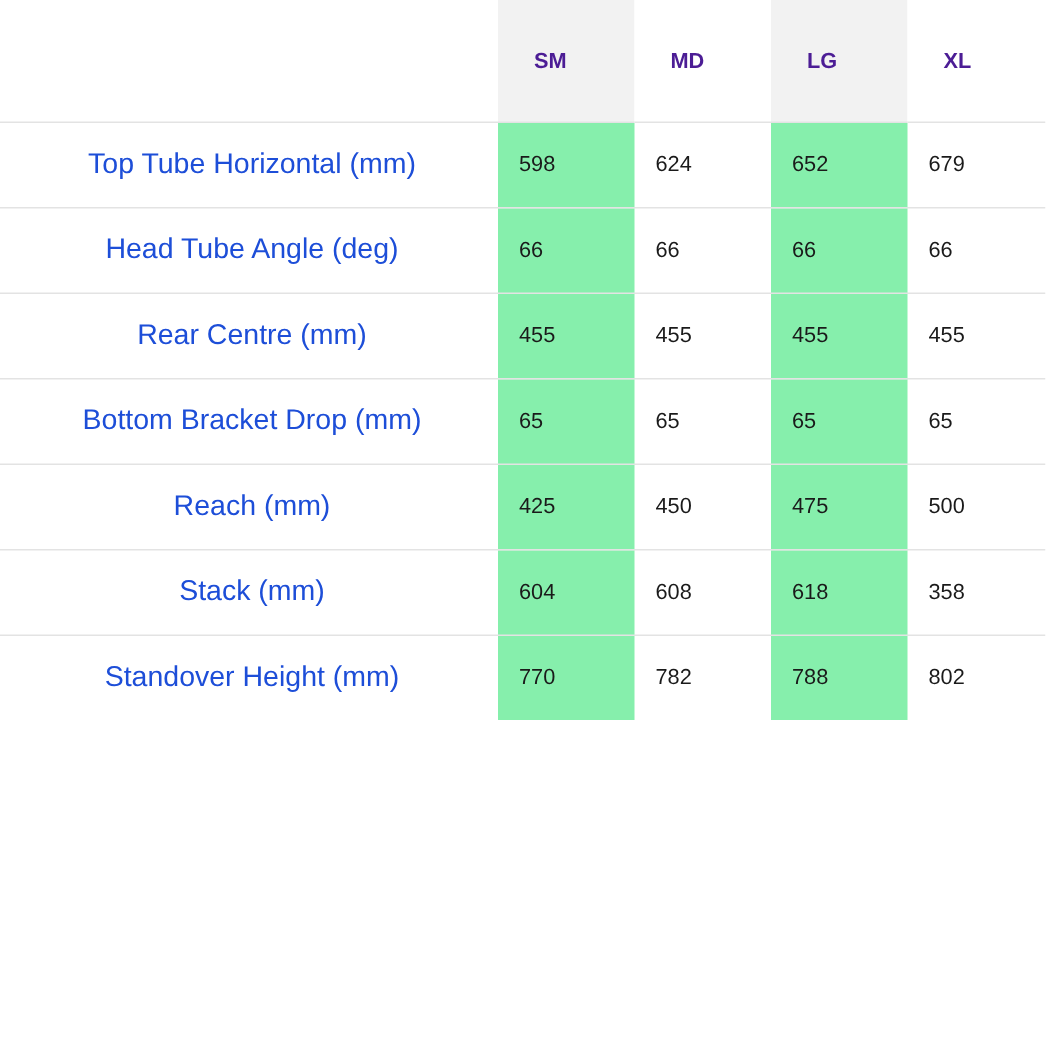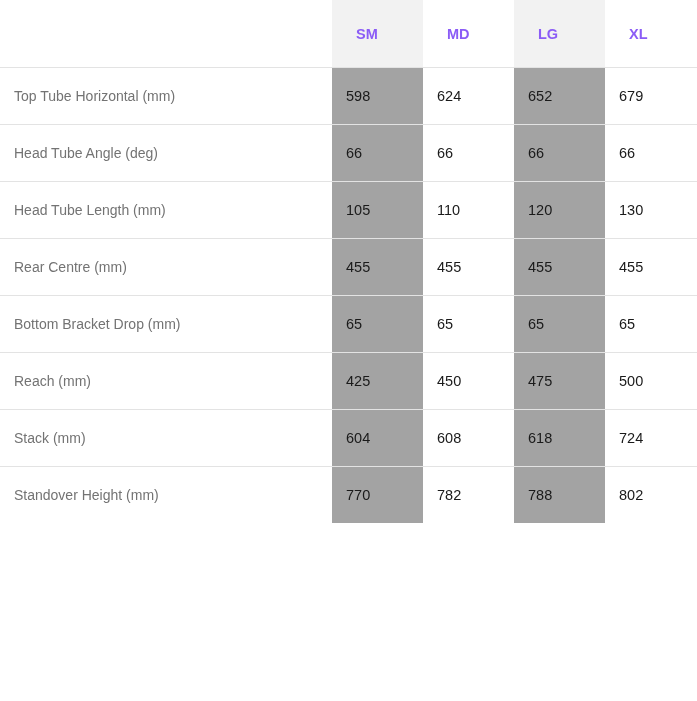--- a/index.html
+++ b/index.html
@@ -17,60 +17,60 @@
   .geo-table {
     border-collapse: collapse;
     width: 697px;
     table-layout: fixed;
   }
   .geo-table col.c-label { width: 332px; }
   .geo-table col.c-size  { width: 91px; }
   .geo-table col.c-last  { width: 92px; }
 
   .geo-table thead th {
-    height: 67px;
+    height: 81px;
     padding: 0 0 0 28px;
     font-size: 14.5px;
     font-weight: bold;
     text-align: left;
-    color: #8b5cf6;
+    color: #4c1d95;
     vertical-align: middle;
     border-bottom: 1px solid #e3e3e3;
     background: #ffffff;
   }
   .geo-table thead th.label-head {
     background: #ffffff;
     border-bottom: 1px solid #e3e3e3;
   }
   .geo-table thead th.shaded {
     background: #f2f2f2;
   }
   .geo-table tbody th {
     height: 56px;
     padding: 0 10px 0 14px;
-    font-size: 14px;
+    font-size: 19px;
     font-weight: normal;
-    text-align: left;
-    color: #737373;
+    text-align: center;
+    color: #1d4ed8;
     vertical-align: middle;
     border-bottom: 1px solid #e3e3e3;
     background: #ffffff;
   }
   .geo-table tbody td {
     height: 56px;
     padding: 0 10px 0 14px;
     font-size: 14.5px;
     font-weight: normal;
     text-align: left;
     color: #1a1a1a;
     vertical-align: middle;
     border-bottom: 1px solid #e3e3e3;
   }
   .geo-table tbody td.shaded {
-    background: #a3a3a3;
+    background: #86efac;
   }
   .geo-table tbody tr:last-child th,
   .geo-table tbody tr:last-child td {
     border-bottom: none;
   }
   .geo-table thead th.shaded:first-of-type { }
   
   .geo-table th.shaded, .geo-table td.shaded {
     padding-left: 14px;
   }
@@ -110,27 +110,20 @@
       <td>679</td>
     </tr>
     <tr>
       <th>Head Tube Angle (deg)</th>
       <td class="shaded">66</td>
       <td>66</td>
       <td class="shaded">66</td>
       <td>66</td>
     </tr>
     <tr>
-      <th>Head Tube Length (mm)</th>
-      <td class="shaded">105</td>
-      <td>110</td>
-      <td class="shaded">120</td>
-      <td>130</td>
-    </tr>
-    <tr>
       <th>Rear Centre (mm)</th>
       <td class="shaded">455</td>
       <td>455</td>
       <td class="shaded">455</td>
       <td>455</td>
     </tr>
     <tr>
       <th>Bottom Bracket Drop (mm)</th>
       <td class="shaded">65</td>
       <td>65</td>
@@ -142,21 +135,21 @@
       <td class="shaded">425</td>
       <td>450</td>
       <td class="shaded">475</td>
       <td>500</td>
     </tr>
     <tr>
       <th>Stack (mm)</th>
       <td class="shaded">604</td>
       <td>608</td>
       <td class="shaded">618</td>
-      <td>724</td>
+      <td>358</td>
     </tr>
     <tr>
       <th>Standover Height (mm)</th>
       <td class="shaded">770</td>
       <td>782</td>
       <td class="shaded">788</td>
       <td>802</td>
     </tr>
   </tbody>
 </table>

